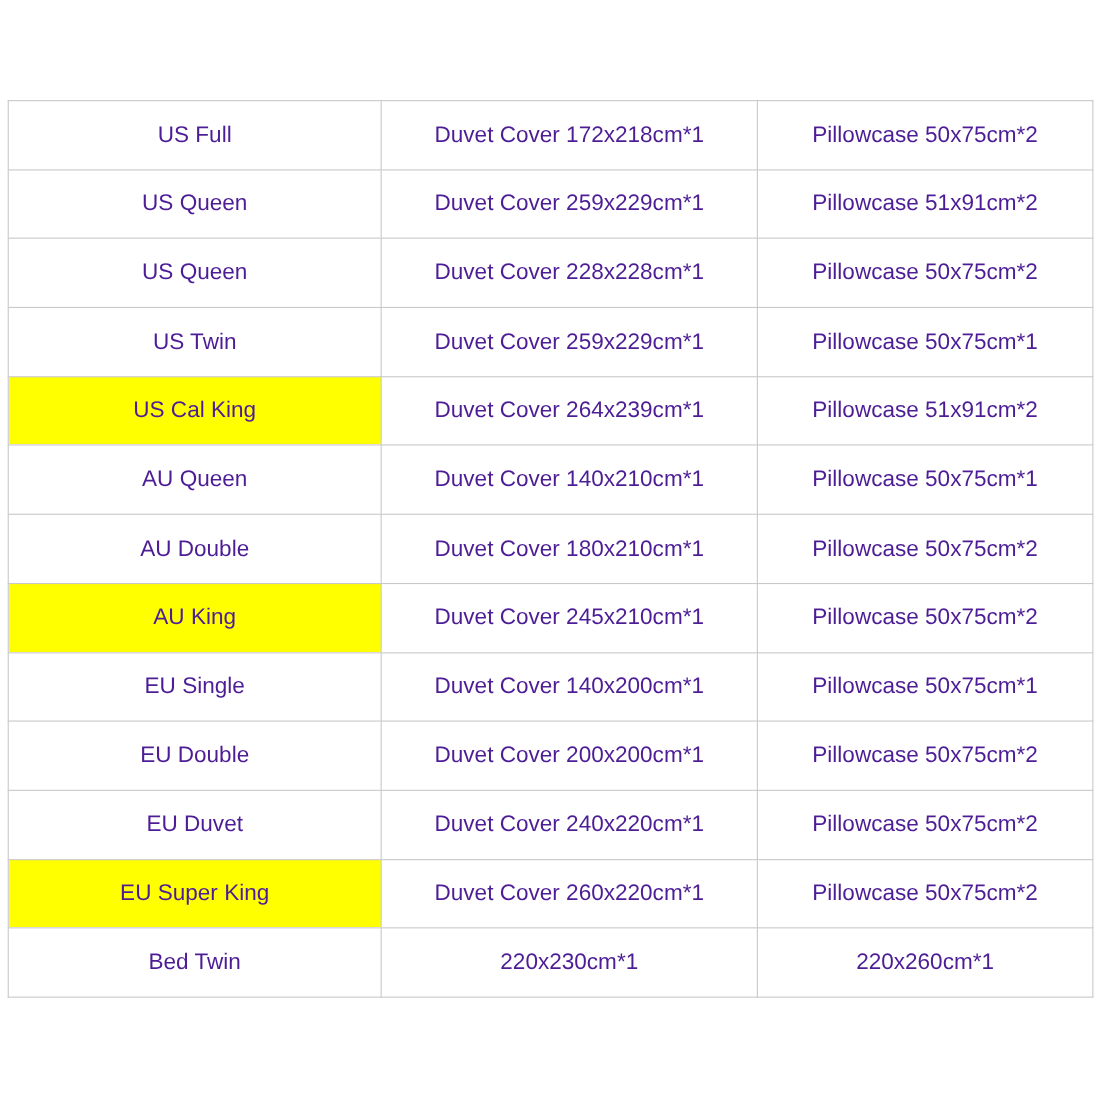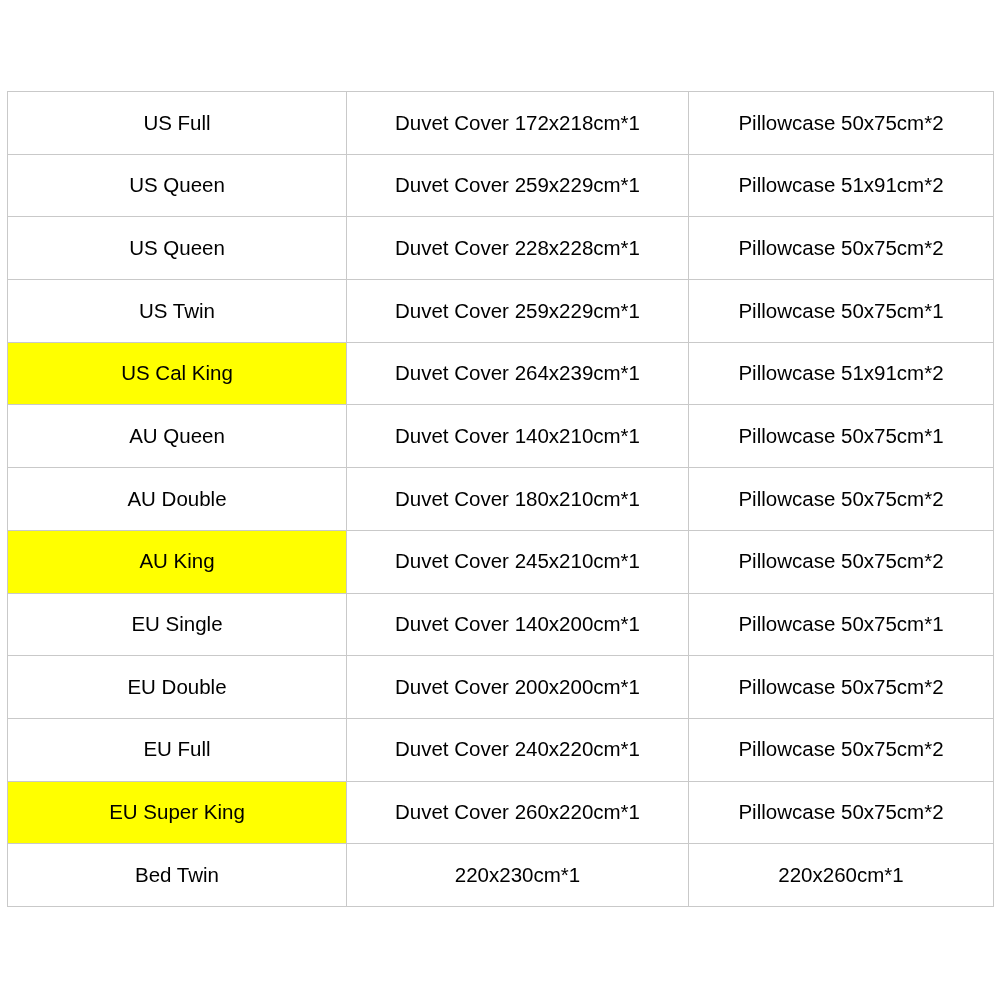--- a/index.html
+++ b/index.html
@@ -27,21 +27,21 @@
     width: 100%;
     height: 100%;
     table-layout: fixed;
     background: #ffffff;
   }
   table.size-table td {
     border: 1px solid #c9c9c9;
     text-align: center;
     vertical-align: middle;
     font-size: 20.5px;
-    color: #000000;
+    color: #4c1d95;
     font-weight: 400;
     padding: 0 4px;
     line-height: 1.2;
     background: #ffffff;
     white-space: nowrap;
     overflow: hidden;
   }
   table.size-table col.c1 { width: 339px; }
   table.size-table col.c2 { width: 342px; }
   table.size-table col.c3 { width: 305px; }
@@ -105,21 +105,21 @@
           <td>EU Single</td>
           <td>Duvet Cover 140x200cm*1</td>
           <td>Pillowcase 50x75cm*1</td>
         </tr>
         <tr>
           <td>EU Double</td>
           <td>Duvet Cover 200x200cm*1</td>
           <td>Pillowcase 50x75cm*2</td>
         </tr>
         <tr>
-          <td>EU Full</td>
+          <td>EU Duvet</td>
           <td>Duvet Cover 240x220cm*1</td>
           <td>Pillowcase 50x75cm*2</td>
         </tr>
         <tr>
           <td class="highlight">EU Super King</td>
           <td>Duvet Cover 260x220cm*1</td>
           <td>Pillowcase 50x75cm*2</td>
         </tr>
         <tr>
           <td>Bed Twin</td>

